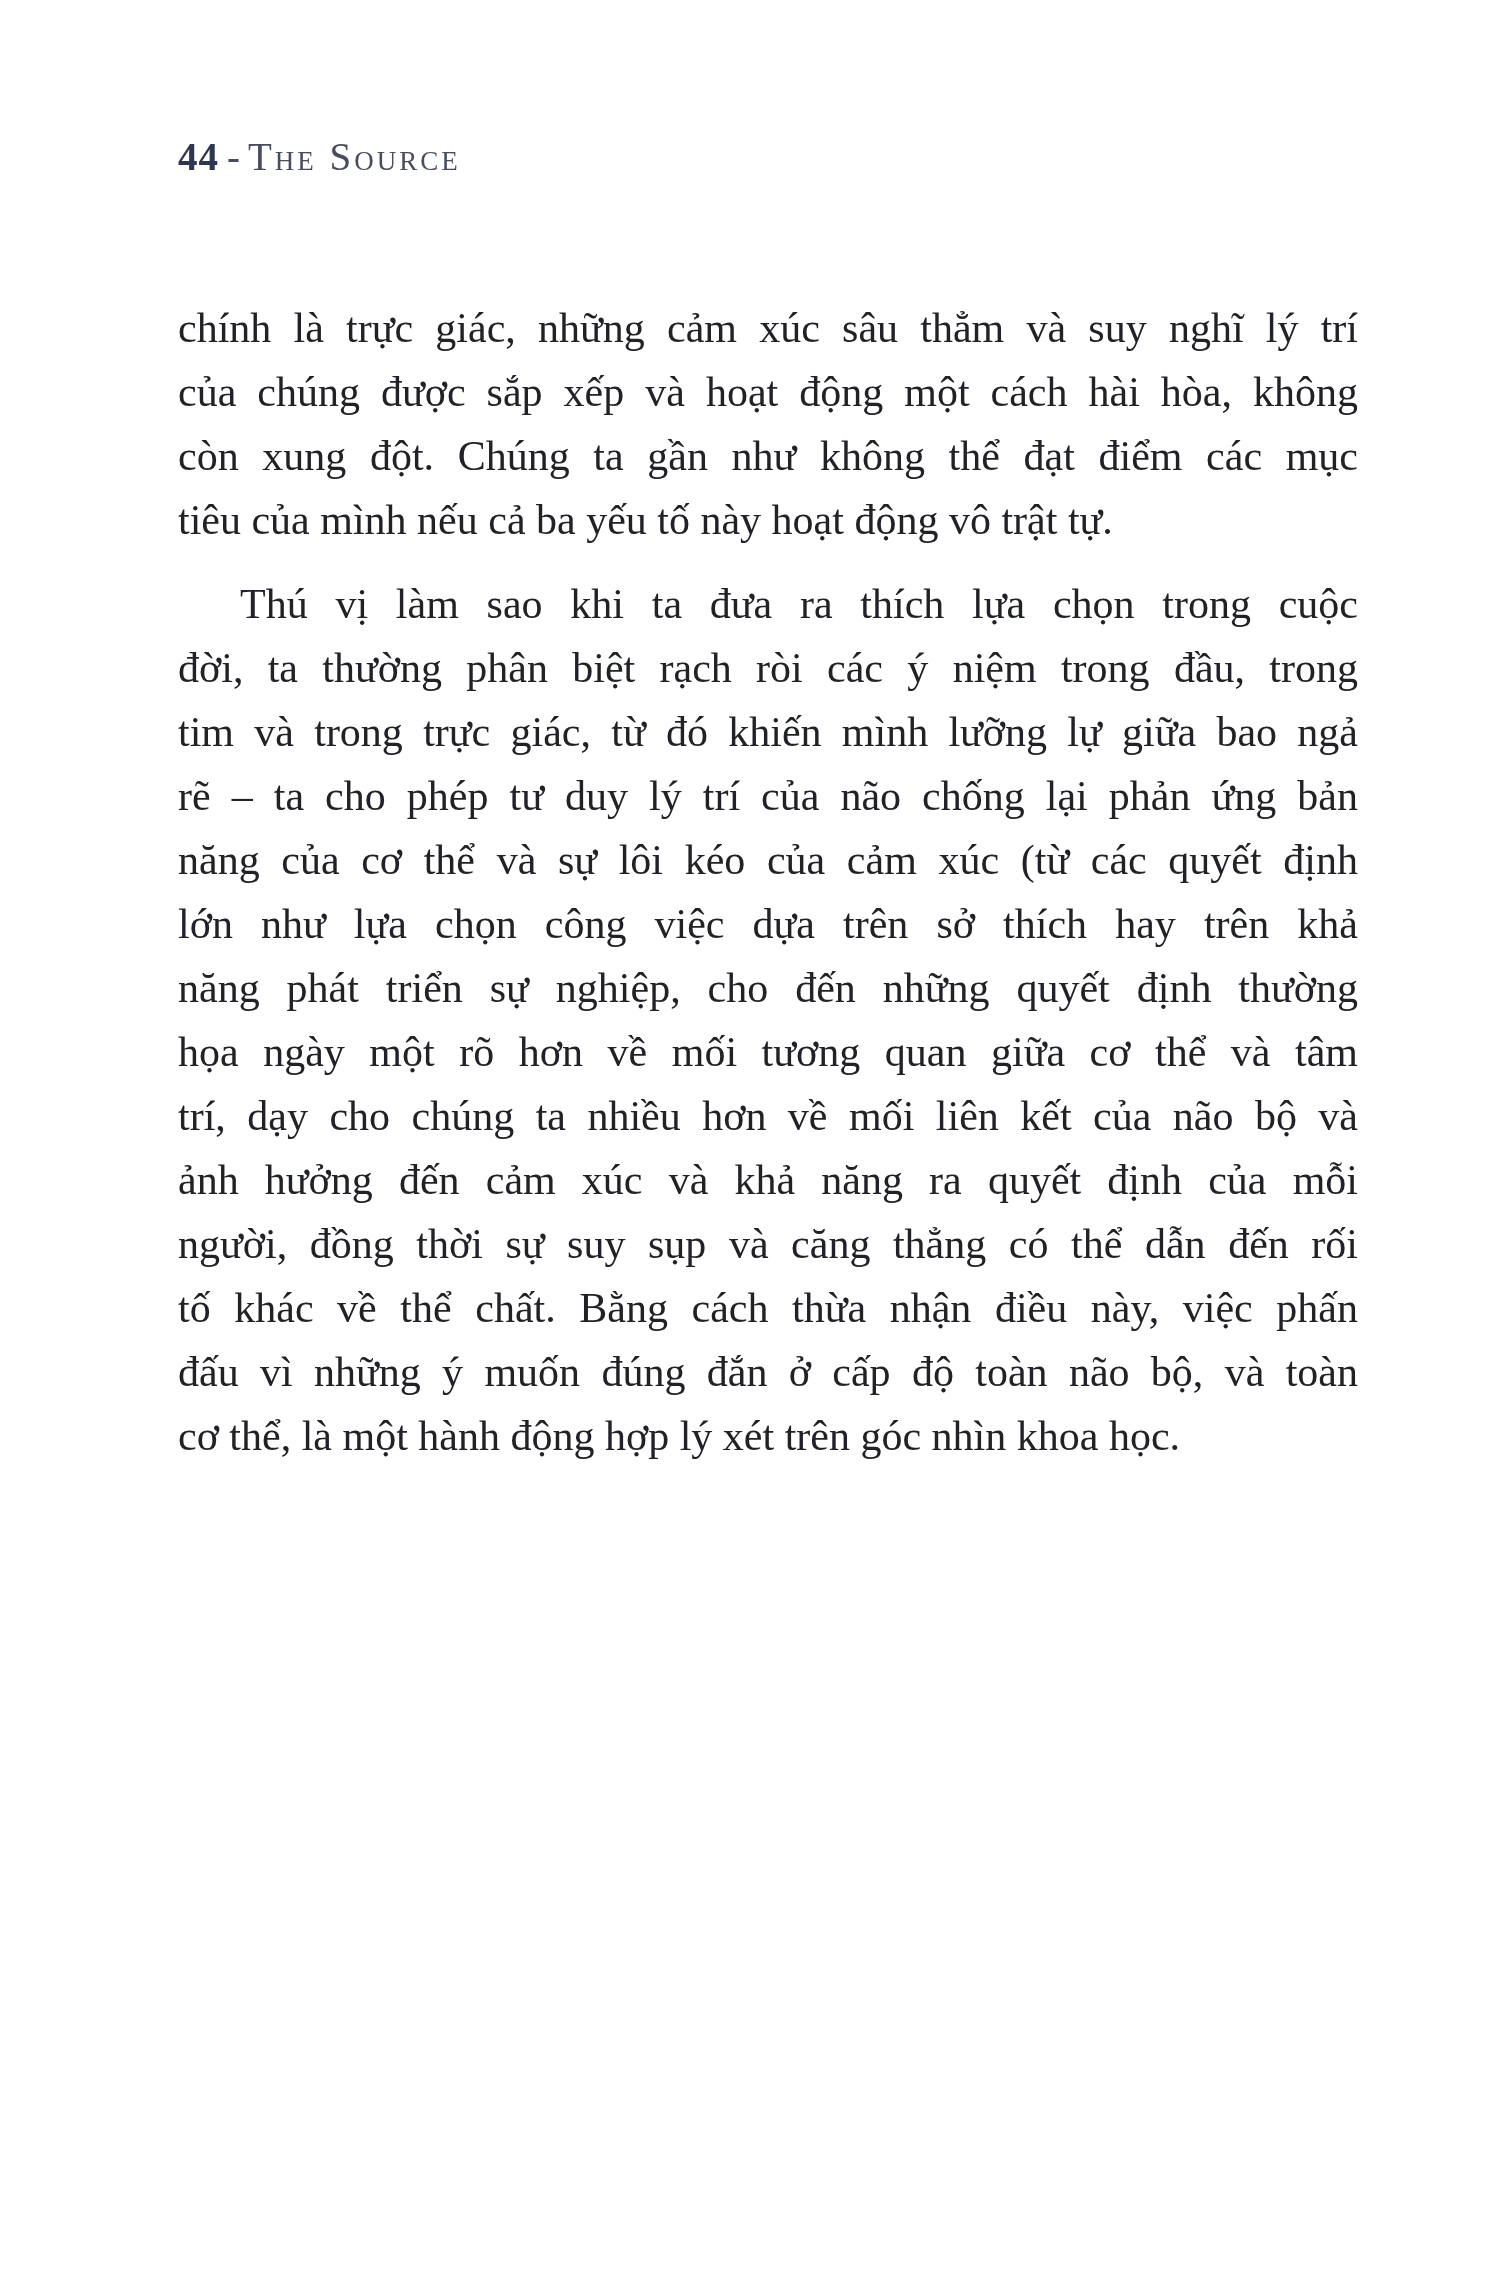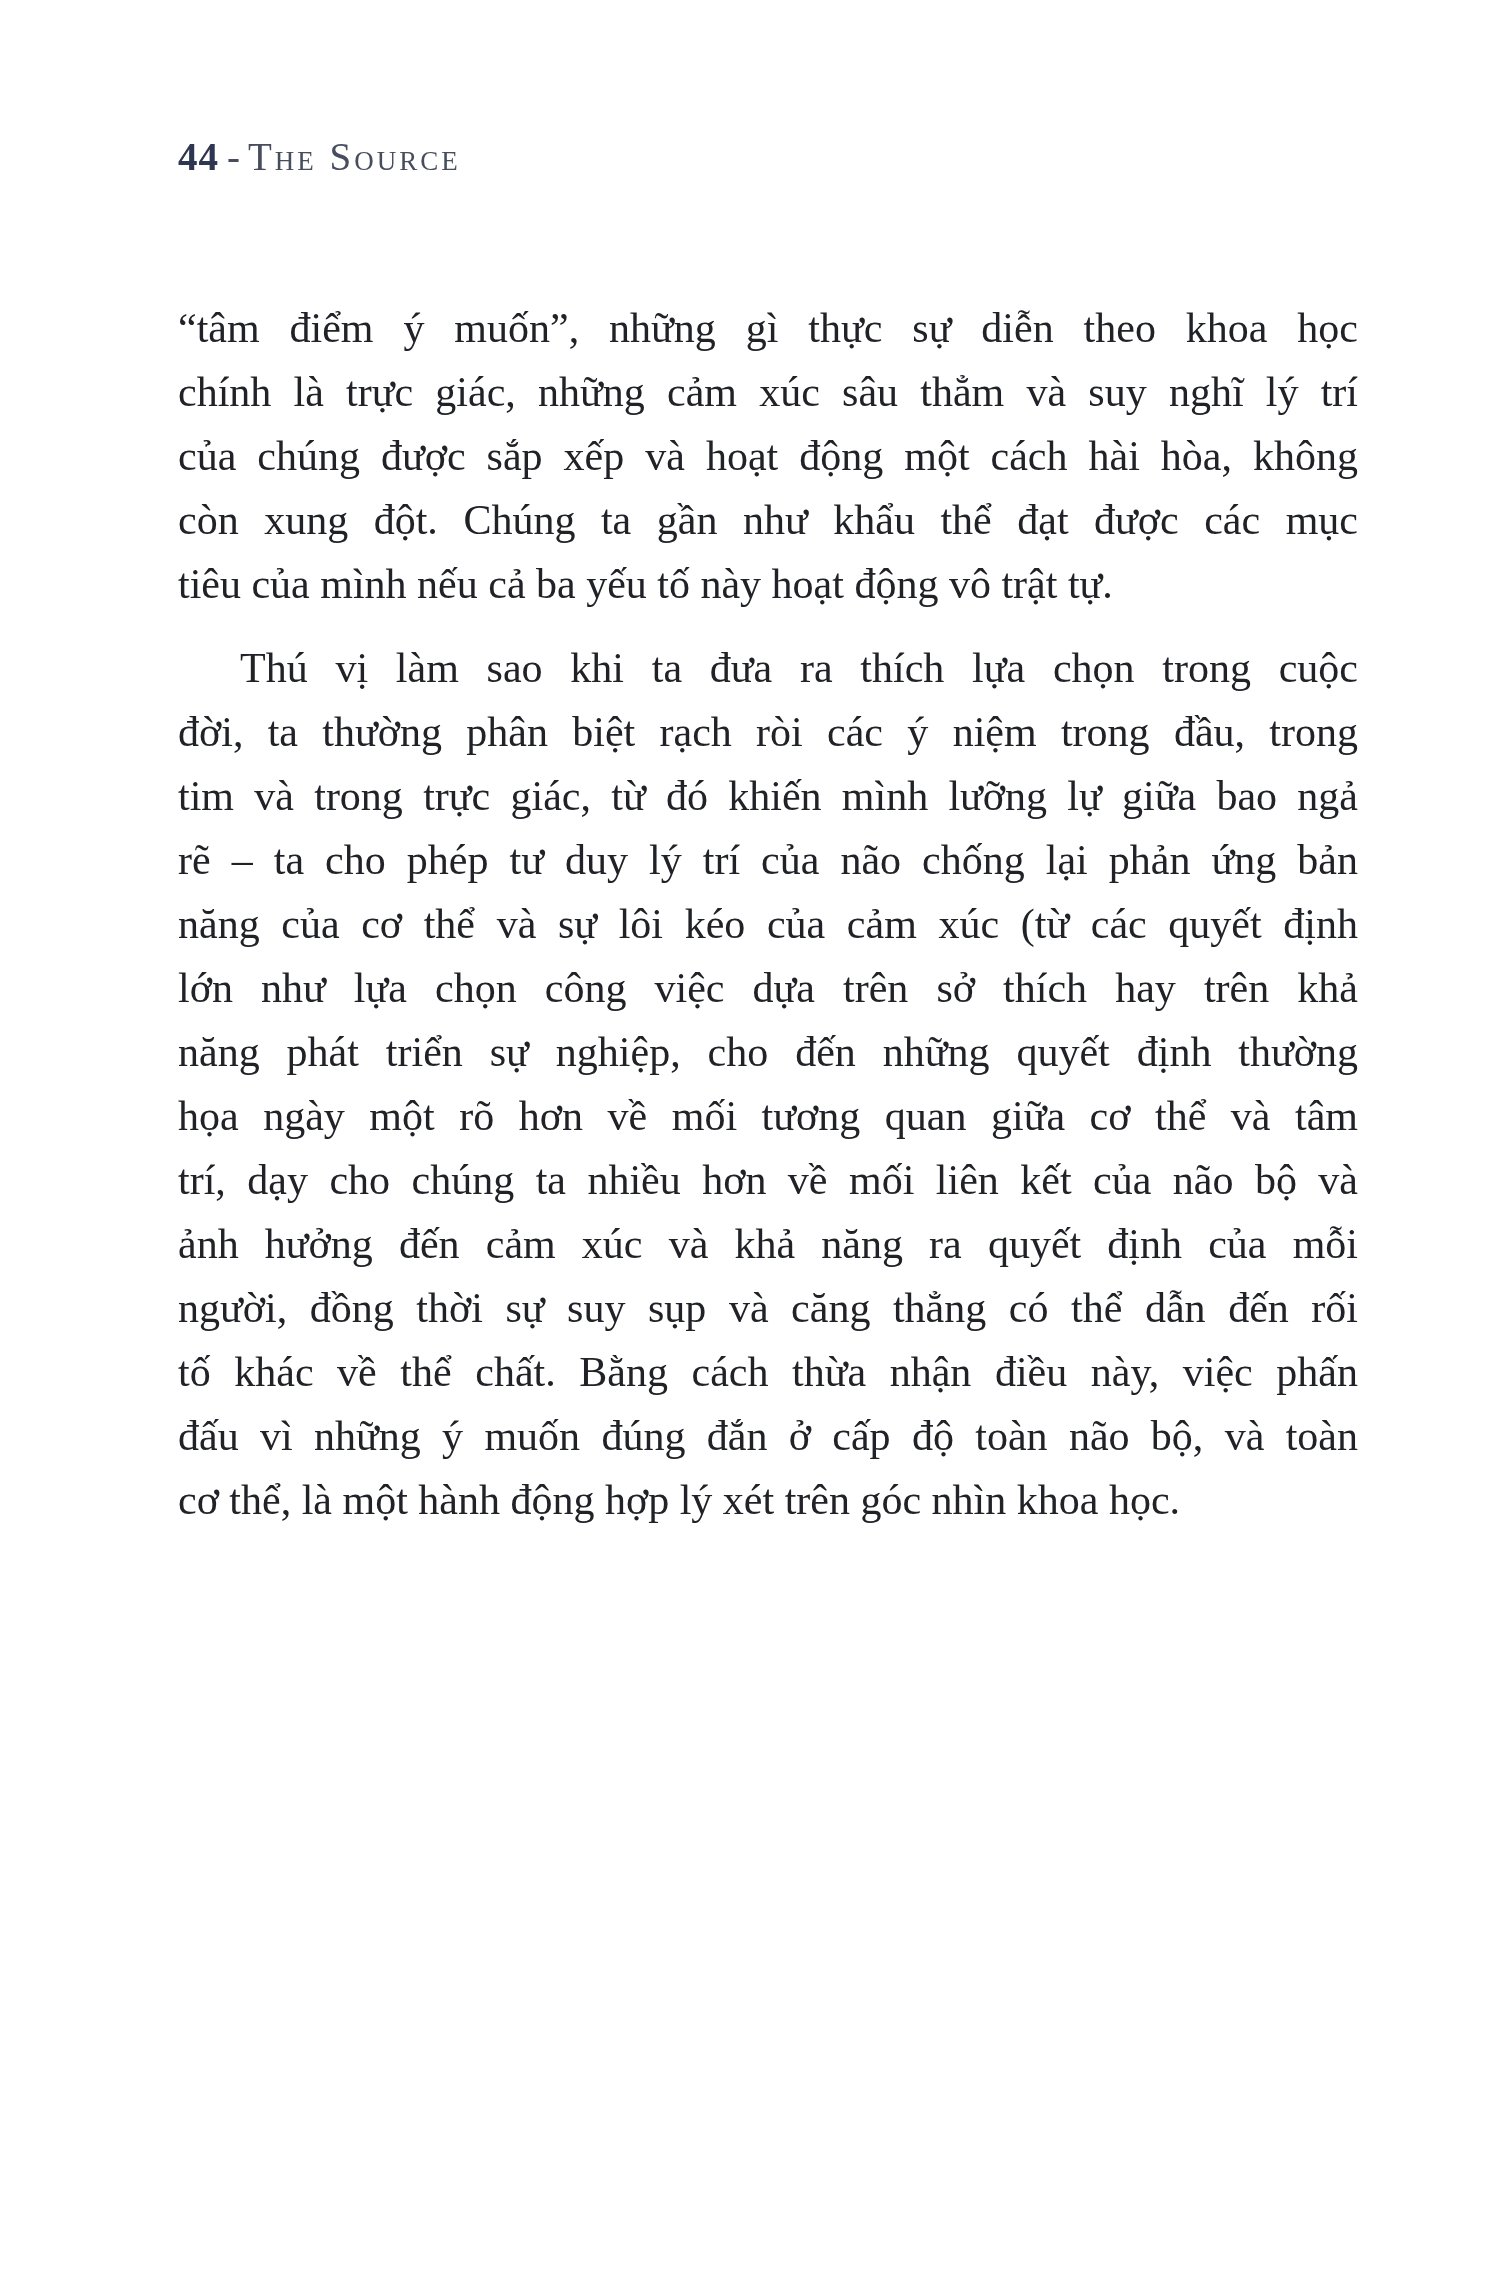--- a/index.html
+++ b/index.html
@@ -71,24 +71,23 @@
 
 <div class="page">
 
   <div class="running-header">
     <span class="page-num">44</span><span class="sep">-</span><span class="book-title">The Source</span>
   </div>
 
   <div class="text-block">
 
   <div class="para">
-        <div class="line">“tâm điểm ý muốn”, những gì thực sự diễn theo khoa học</div>
         <div class="line">chính là trực giác, những cảm xúc sâu thẳm và suy nghĩ lý trí</div>
         <div class="line">của chúng được sắp xếp và hoạt động một cách hài hòa, không</div>
-        <div class="line">còn xung đột. Chúng ta gần như khẩu thể đạt được các mục</div>
+        <div class="line">còn xung đột. Chúng ta gần như không thể đạt điểm các mục</div>
         <div class="line">tiêu của mình nếu cả ba yếu tố này hoạt động vô trật tự.</div>
       </div>
       <div class="para indent">
         <div class="line">Thú vị làm sao khi ta đưa ra thích lựa chọn trong cuộc</div>
         <div class="line">đời, ta thường phân biệt rạch ròi các ý niệm trong đầu, trong</div>
         <div class="line">tim và trong trực giác, từ đó khiến mình lưỡng lự giữa bao ngả</div>
         <div class="line">rẽ – ta cho phép tư duy lý trí của não chống lại phản ứng bản</div>
         <div class="line">năng của cơ thể và sự lôi kéo của cảm xúc (từ các quyết định</div>
         <div class="line">lớn như lựa chọn công việc dựa trên sở thích hay trên khả</div>
         <div class="line">năng phát triển sự nghiệp, cho đến những quyết định thường</div>

